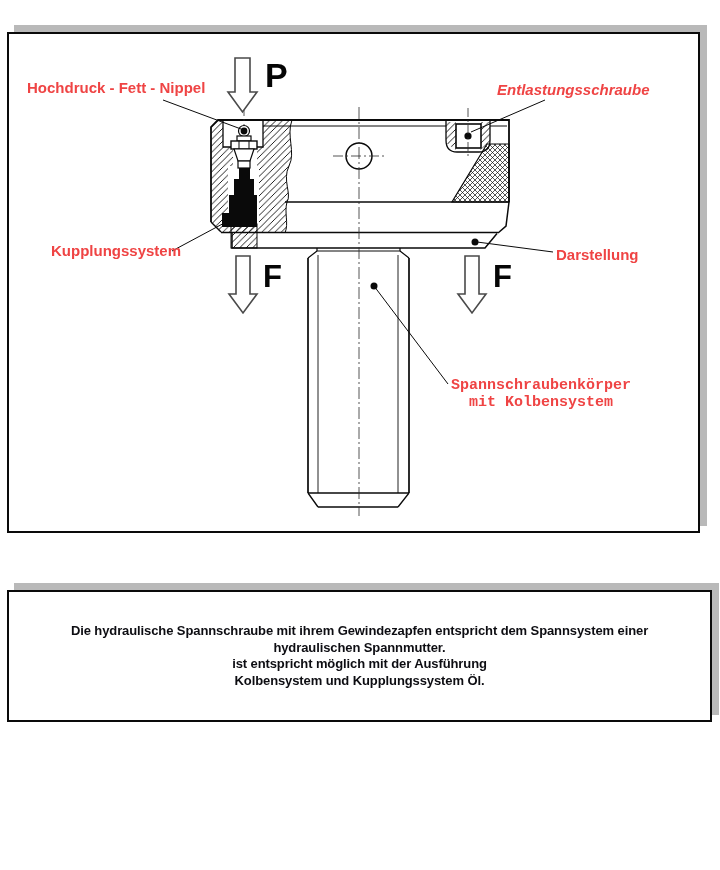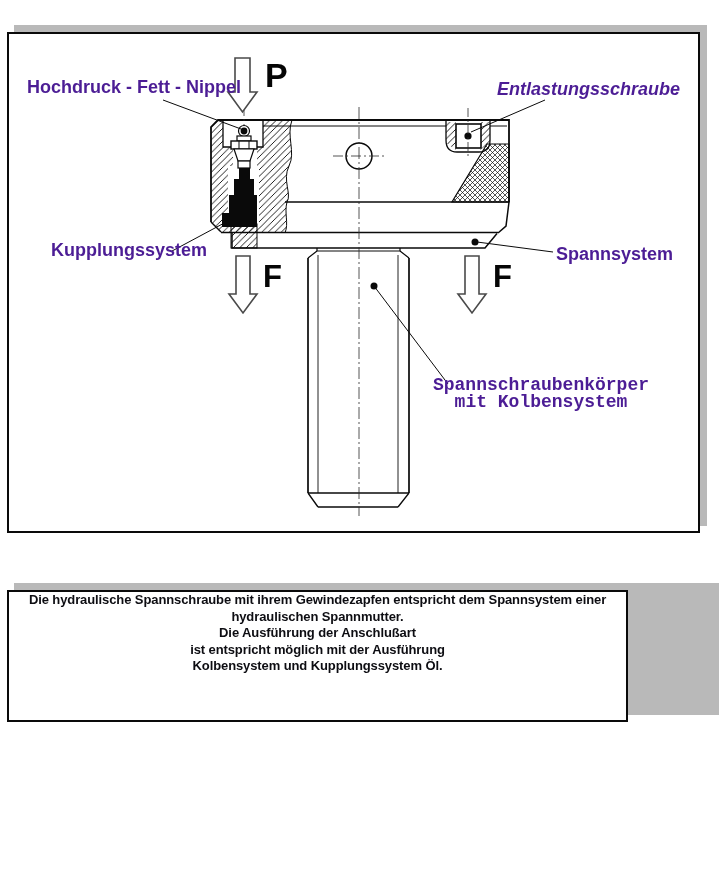--- a/index.html
+++ b/index.html
@@ -3,25 +3,25 @@
 <meta charset="utf-8">
 <style>
   html,body{margin:0;padding:0;background:#ffffff;}
   .page{position:relative;width:720px;height:870px;background:#fff;overflow:hidden;
         font-family:"Liberation Sans",sans-serif;color:#000;}
   .shadow{position:absolute;background:#b9b9b9;z-index:0;}
   .shadow1{left:14px;top:25px;width:693px;height:501px;}
   .shadow2{left:14px;top:583px;width:705px;height:132px;}
   .frame{position:absolute;background:#fff;border:2px solid #0a0a0a;box-sizing:border-box;z-index:1;}
   .box1{left:7px;top:32px;width:693px;height:501px;}
-  .box2{left:7px;top:590px;width:621px;height:132px;display:flex;flex-direction:column;
-        align-items:center;}
+  .box2{left:7px;top:590px;width:705px;height:132px;display:flex;flex-direction:column;
+        justify-content:center;align-items:center;}
   .drawing-svg{position:absolute;left:0;top:0;z-index:2;}
-  .lbl{position:absolute;z-index:3;font-weight:bold;font-size:18px;line-height:15px;
-       white-space:nowrap;color:#4c1d95;}
+  .lbl{position:absolute;z-index:3;font-weight:bold;font-size:15px;line-height:15px;
+       white-space:nowrap;color:#ef4444;}
   .sym{position:absolute;z-index:3;font-weight:bold;color:#050505;}
   .sym-p{left:265px;top:58px;font-size:34px;line-height:34px;}
   .sym-f1{left:263px;top:261px;font-size:31px;line-height:31px;}
   .sym-f2{left:493px;top:261px;font-size:31px;line-height:31px;}
   .lbl-hochdruck{left:27px;top:80px;}
   .lbl-entlastung{left:497px;top:82px;font-style:italic;}
   .lbl-dichtung{left:51px;top:243px;}
   .lbl-ringkolben{left:556px;top:247px;}
   .lbl-spann{left:430px;top:377px;width:222px;text-align:center;white-space:normal;line-height:17px;font-family:Liberation Mono, monospace;}
   .desc-line{font-weight:bold;font-size:13px;line-height:16.5px;color:#0d0d12;letter-spacing:-0.1px;}
@@ -31,21 +31,20 @@
 
 <div class="page">
 
   <div class="shadow shadow1"></div>
   <div class="frame box1"></div>
 
   <div class="shadow shadow2"></div>
   <div class="frame box2">
     <div class="desc-line">Die hydraulische Spannschraube mit ihrem Gewindezapfen entspricht dem Spannsystem einer</div>
     <div class="desc-line">hydraulischen Spannmutter.</div>
-    <div class="desc-line">Die Ausführung der Anschlußart</div>
     <div class="desc-line">ist entspricht möglich mit der Ausführung</div>
     <div class="desc-line">Kolbensystem und Kupplungssystem Öl.</div>
   </div>
 
   <svg class="drawing-svg" width="720" height="870" viewBox="0 0 720 870">
     <defs>
       <pattern id="ht" width="6.5" height="6.5" patternUnits="userSpaceOnUse">
         <path d="M0,6.5 L6.5,0" stroke="#0a0a0a" stroke-width="0.9" fill="none"></path>
       </pattern>
       <pattern id="kn" width="5" height="5" patternUnits="userSpaceOnUse">
@@ -140,21 +139,21 @@
     </g>
     <g fill="#0a0a0a">
       <circle cx="475" cy="242" r="3.5"></circle>
       <circle cx="374" cy="286" r="3.5"></circle>
     </g>
   </svg>
 
   <div class="lbl lbl-hochdruck">Hochdruck - Fett - Nippel</div>
   <div class="lbl lbl-entlastung">Entlastungsschraube</div>
   <div class="lbl lbl-dichtung">Kupplungssystem</div>
-  <div class="lbl lbl-ringkolben">Spannsystem</div>
+  <div class="lbl lbl-ringkolben">Darstellung</div>
   <div class="lbl lbl-spann">
     <span>Spannschraubenkörper</span><br>
     <span>mit Kolbensystem</span>
   </div>
 
   <div class="sym sym-p">P</div>
   <div class="sym sym-f1">F</div>
   <div class="sym sym-f2">F</div>
 
 </div>

